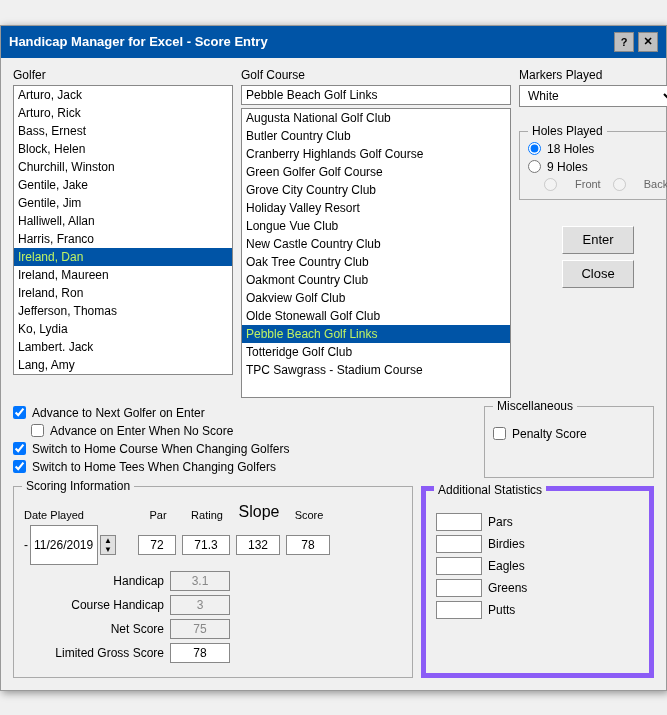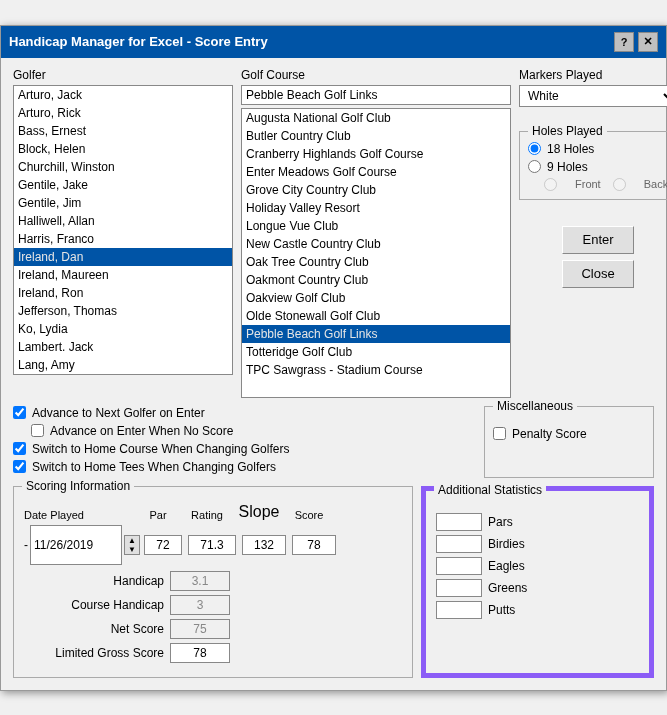--- a/index.html
+++ b/index.html
@@ -73,21 +73,21 @@
       height: 290px;
       width: 100%;
     }
     .listbox-item {
       padding: 2px 4px;
       cursor: pointer;
       white-space: nowrap;
     }
     .listbox-item.selected {
       background: #0054a6;
-      color: #e5e5e5;
+      color: #bef264;
     }
     .input-field {
       width: 100%;
       border: 1px solid #888;
       padding: 2px 4px;
       font-size: 12px;
       margin-bottom: 3px;
       background: white;
     }
     .markers-section {
@@ -255,21 +255,21 @@
       align-items: center;
       margin-bottom: 2px;
     }
     .scoring-row .col-date {
       flex: 0 0 110px;
       display: flex;
       align-items: center;
       gap: 2px;
     }
     .date-input {
-      width: 92px;
+      width: 68px;
       border: 1px solid #888;
       padding: 12px 3px;
       font-size: 12px;
       background: white;
     }
     .date-spin {
       display: flex;
       flex-direction: column;
       border: 1px solid #888;
       background: #e0e0e0;
@@ -380,21 +380,21 @@
           </div>
       </div>
 
       <div class="col-course">
         <div class="col-label">Golf Course</div>
         <input class="input-field" type="text" value="Pebble Beach Golf Links" style="">
         <div class="listbox" id="course-list">
             <div class="listbox-item">Augusta National Golf Club</div>
             <div class="listbox-item">Butler Country Club</div>
             <div class="listbox-item">Cranberry Highlands Golf Course</div>
-            <div class="listbox-item">Enter Meadows Golf Course</div>
+            <div class="listbox-item">Green Golfer Golf Course</div>
             <div class="listbox-item">Grove City Country Club</div>
             <div class="listbox-item">Holiday Valley Resort</div>
             <div class="listbox-item">Longue Vue Club</div>
             <div class="listbox-item">New Castle Country Club</div>
             <div class="listbox-item">Oak Tree Country Club</div>
             <div class="listbox-item">Oakmont Country Club</div>
             <div class="listbox-item">Oakview Golf Club</div>
             <div class="listbox-item">Olde Stonewall Golf Club</div>
             <div class="listbox-item selected">Pebble Beach Golf Links</div>
             <div class="listbox-item">Totteridge Golf Club</div>

